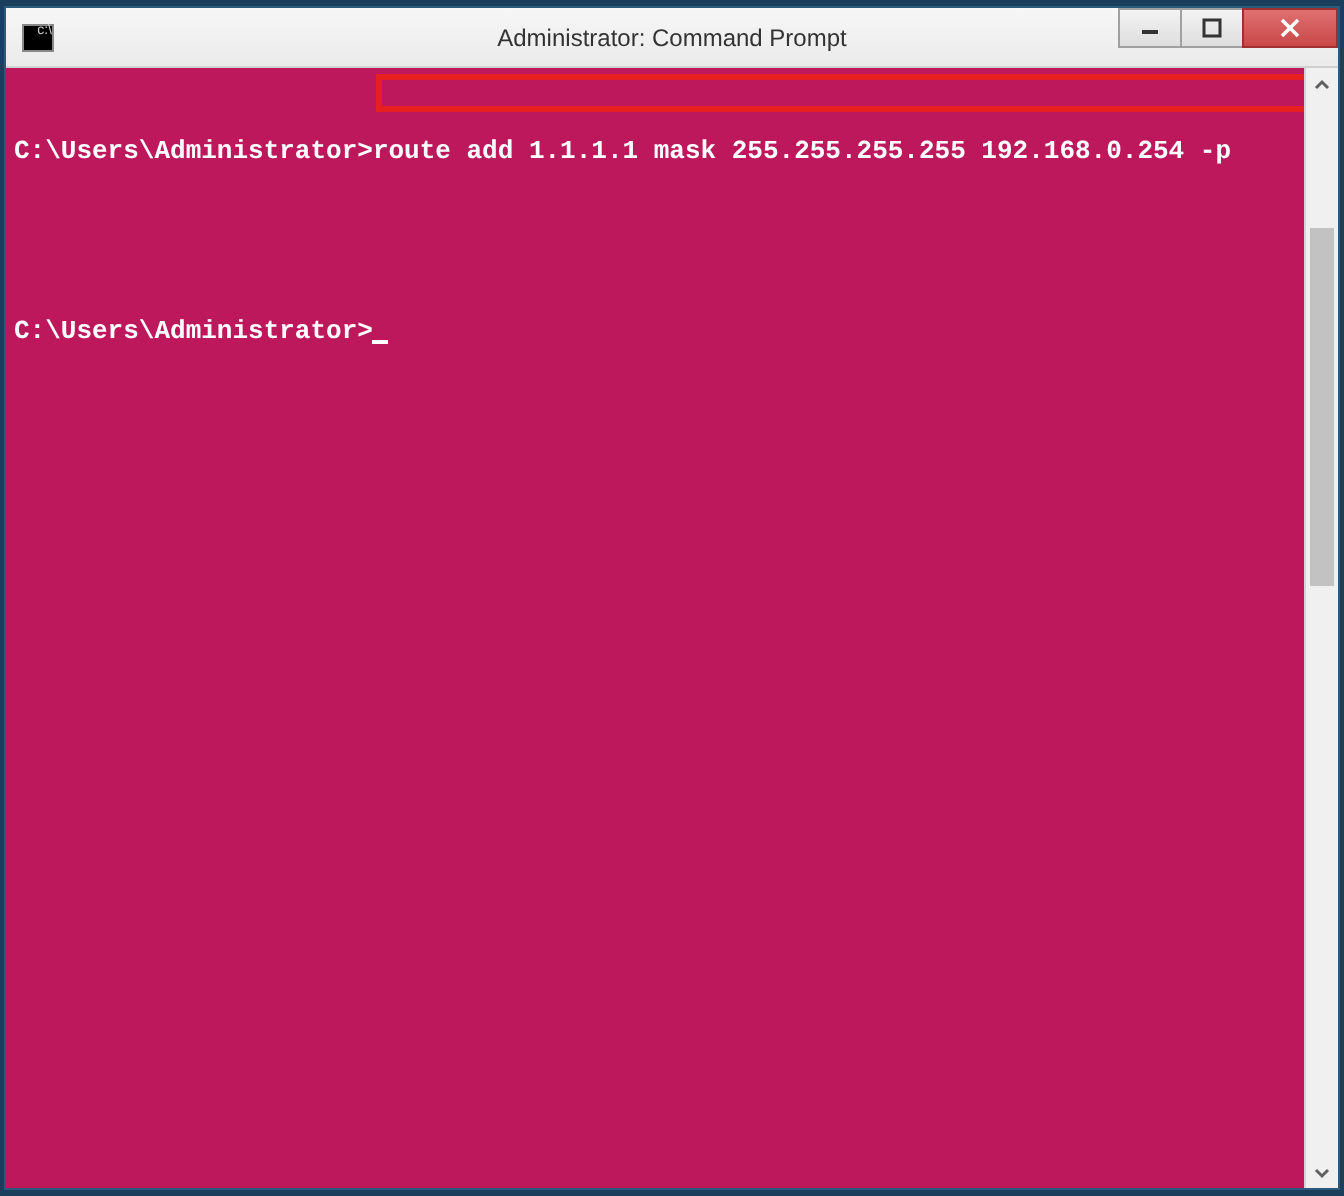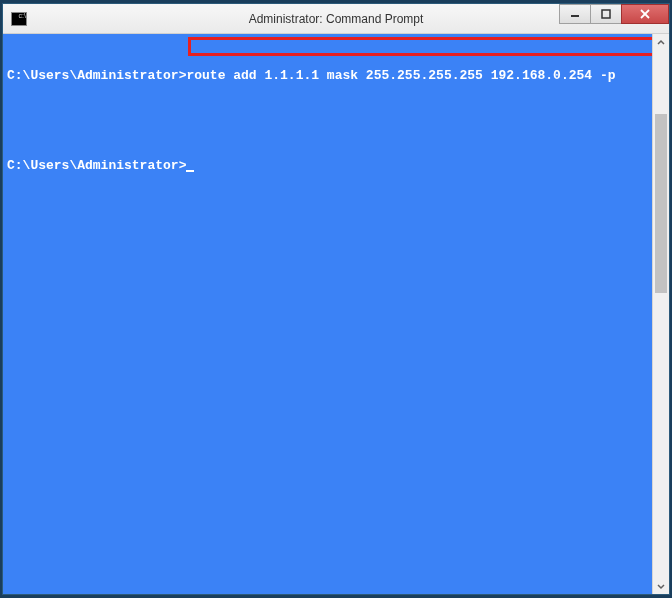--- a/index.html
+++ b/index.html
@@ -77,21 +77,21 @@
     }
     .win-btn svg { display: block; }
     .client-area {
       flex: 1;
       display: flex;
       background: #000;
       position: relative;
     }
     .terminal {
       flex: 1;
-      background: #3b82f6;
+      background: #be185d;
       color: #fff;
       font-family: "Consolas", "Courier New", monospace;
       font-size: 13px;
       font-weight: bold;
       line-height: 15px;
       padding: 4px 4px;
       white-space: pre;
       position: relative;
       overflow: hidden;
     }

